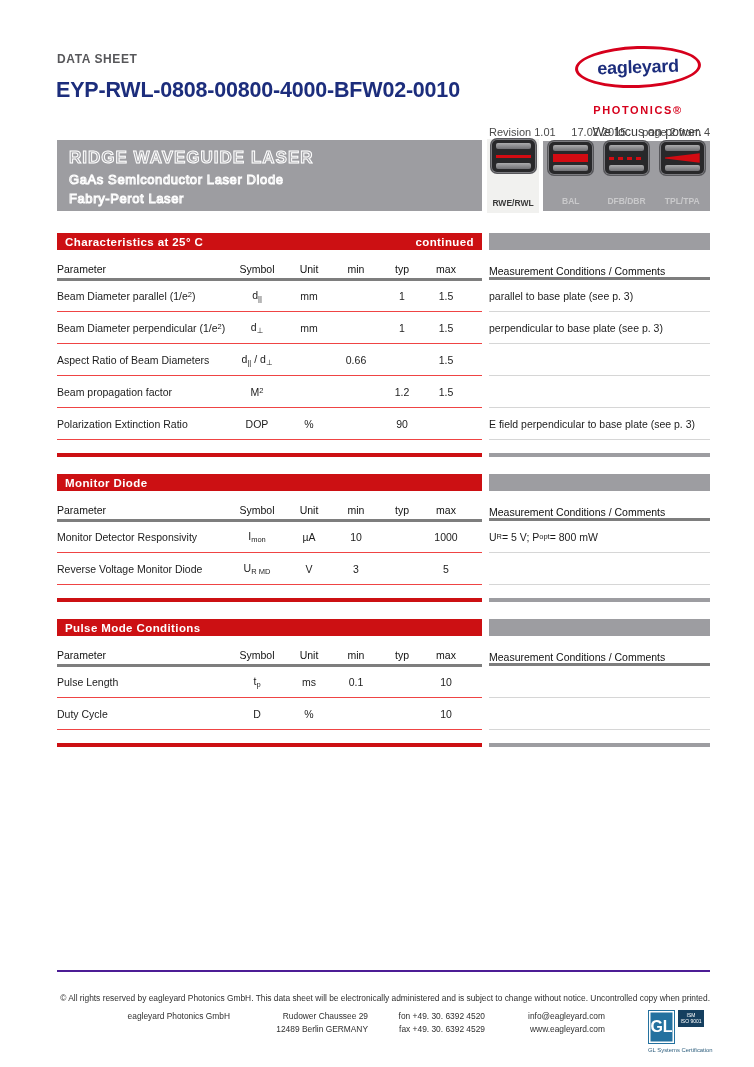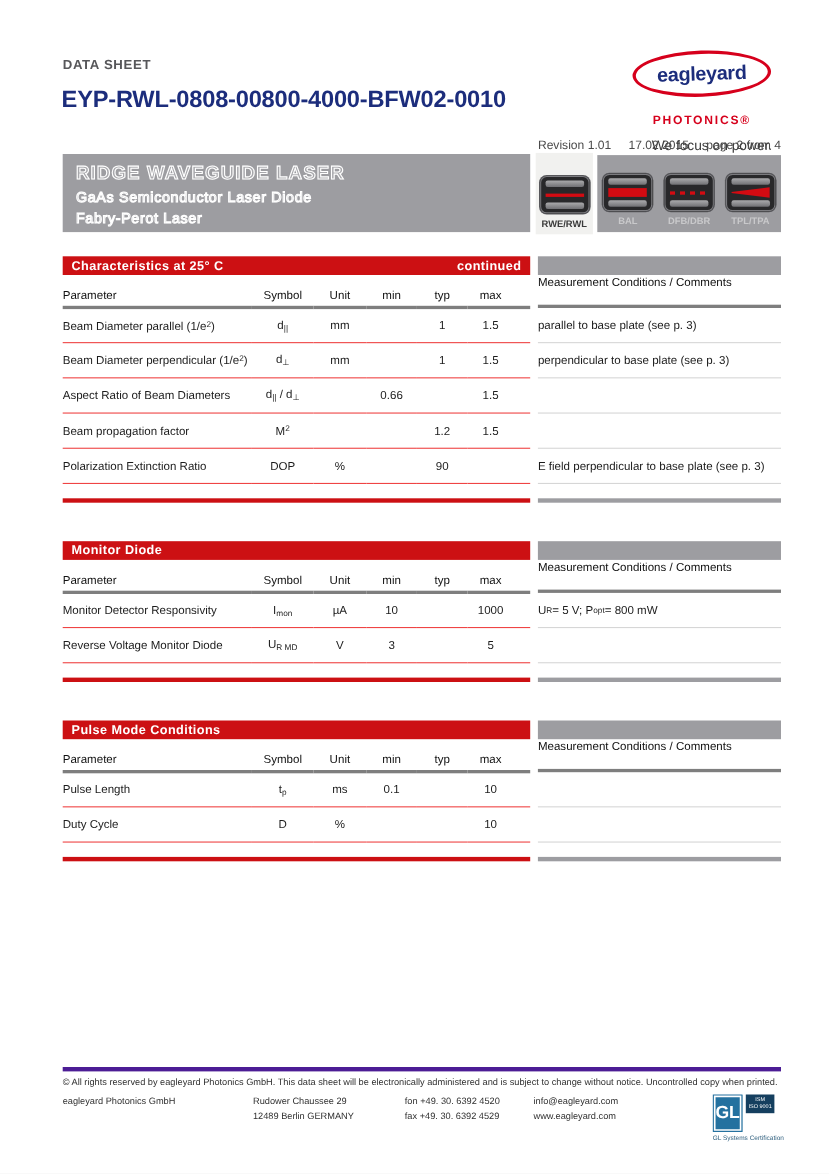--- a/index.html
+++ b/index.html
@@ -31,21 +31,21 @@
           background:#9d9da1; padding:8px 12px; }
   .band-title { font-size:17px; font-weight:bold; letter-spacing:1px; }
   .band-sub { font-size:13px; letter-spacing:.6px; margin-top:4px; }
   .outline-text { color:#fff; }
   @supports (-webkit-text-stroke: 1px #fff) {
     .outline-text { color:rgba(255,255,255,0.12); -webkit-text-stroke:1px #fff; }
   }
 
   
   .tabs { position:absolute; left:487px; top:139px; width:223px; height:74px; display:flex; }
-  .tab { display:flex; flex-direction:column; align-items:center; justify-content:flex-end;
+  .tab { display:flex; flex-direction:column; align-items:center; justify-content:space-between;
          padding-bottom:5px; }
   .tab-label { font-size:8.5px; font-weight:bold; margin-top:4px; }
   .tab.active { width:52px; background:#f1f1ef; }
   .tab.active .tab-label { color:#3a3a3a; }
   .tab-group { flex:1; margin-left:4px; margin-top:2px; height:70px; background:#9d9da1;
                display:flex; }
   .tab-group .tab { flex:1; }
   .tab-group .tab-label { color:#c9c9cb; }
 
   .chip { width:45px; height:34px; border-radius:6px; background:#28282a;
@@ -57,21 +57,21 @@
   .chip .mid { flex:1; display:flex; align-items:center; padding:0 5px; }
   .f-line  { width:100%; height:3px; background:#d30b12; }
   .f-band  { width:100%; height:8px; background:#d30b12; }
   .f-dash  { width:100%; height:3px;
              background:repeating-linear-gradient(90deg,#d30b12 0 5px,transparent 5px 9px); }
   .f-taper { width:100%; height:10px; background:#d30b12;
              clip-path:polygon(0 46%, 100% 2%, 100% 98%, 0 54%); }
 
   
   .sections { position:absolute; left:57px; top:233px; width:653px; }
-  .section { margin-bottom:35px; }
+  .section { margin-bottom:17px; }
   .sec-head-row, .tables-row, .end-row { display:flex; }
   .sec-head-red { width:425px; height:17px; background:#cc1013; color:#fff;
                   display:flex; align-items:center; justify-content:space-between;
                   padding:0 8px; font-size:11.5px; font-weight:bold; letter-spacing:.4px; }
   .sec-head-gray { width:221px; height:17px; background:#9d9da1; margin-left:7px; }
   .tables-row { margin-top:13px; }
   .end-row { margin-top:13px; }
   .end-red  { width:425px; height:4px; background:#cc1013; }
   .end-gray { width:221px; height:4px; background:#9d9da1; margin-left:7px; }
 
@@ -80,26 +80,26 @@
                   padding:0 0 3px; border-bottom:3px solid #7e7e7e; }
   table.spec th.l, table.spec td.l { text-align:left; }
   table.spec th, table.spec td { text-align:center; }
   table.spec td { height:16px; border-bottom:1px solid #ef4444; vertical-align:middle; }
   table.spec td:last-child, table.spec th:last-child { padding-right:15px; }
   sub { font-size:7.5px; vertical-align:-2px; }
   sup { font-size:7.5px; vertical-align:3px; }
 
   .comments { width:221px; margin-left:7px; font-size:10.5px; }
   .c-head { height:17px; border-bottom:3px solid #7e7e7e; display:flex; align-items:flex-end;
-            padding-bottom:14px; color:#111; }
+            padding-bottom:0; color:#111; }
   .c-row  { height:32px; border-bottom:1px solid #d6d6d6; display:flex; align-items:center; }
 
   
   .footer { position:absolute; left:57px; top:970px; width:653px;
-            border-top:4px solid #4c1d95; padding-top:4px; font-size:8.4px; color:#2f2f2f; }
+            border-top:2px solid #4c1d95; padding-top:21px; font-size:8.4px; color:#2f2f2f;text-align:right; }
   .f-cols { display:flex; margin-top:7px; line-height:1.55; }
   .f-col-company { width:173px; }
   .f-col-address { width:138px; }
   .f-col-phone   { width:117px; }
   .f-col-web     { width:120px; }
   .f-spacer { flex:1; }
   .f-link { color:#2f2f2f; text-decoration:none; }
 
   .gl { width:62px; }
   .gl-row { display:flex; }

